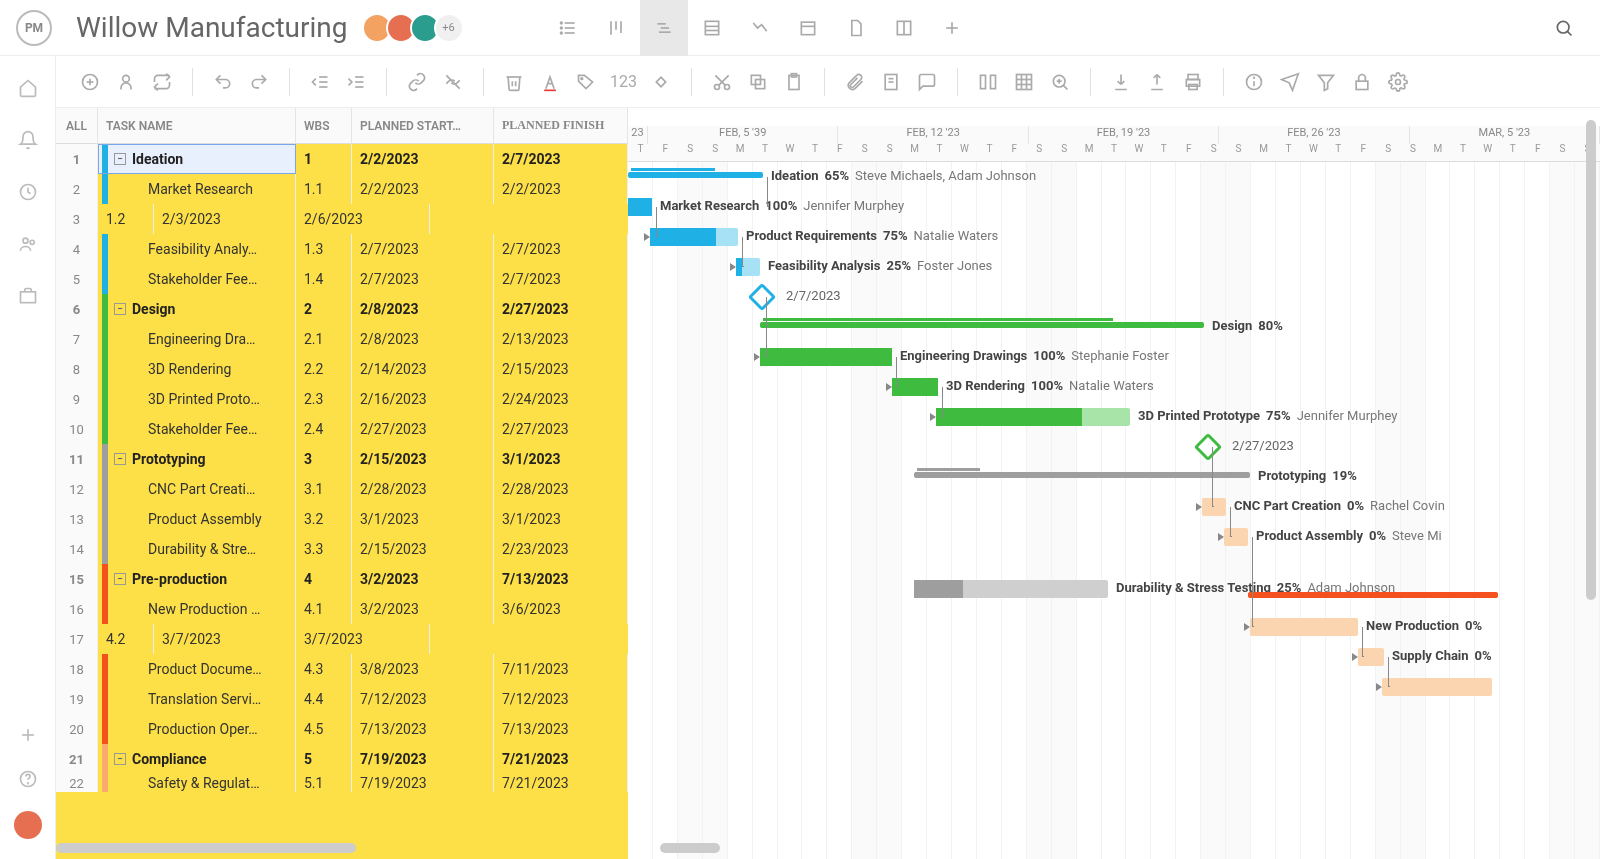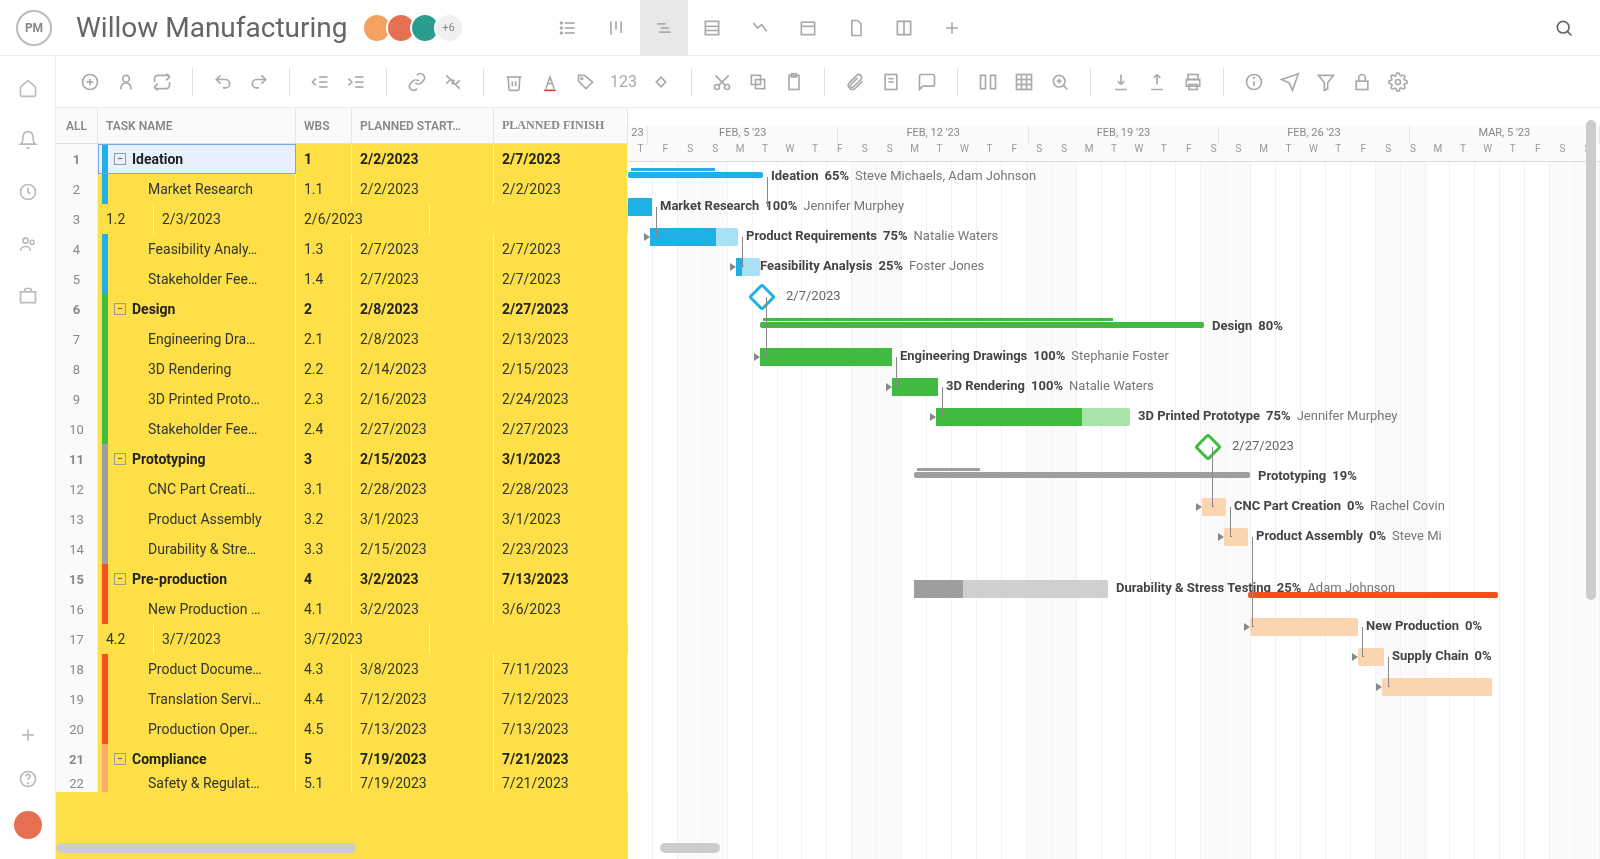--- a/index.html
+++ b/index.html
@@ -667,21 +667,21 @@
           <div class="cell ps">7/19/2023</div>
           <div class="cell pf">7/21/2023</div>
         </div>
       </div>
   </div>
 
   <div class="gantt">
     <div class="gantt-head">
       <div class="gh-top" id="gh-top">
           <div class="wk" style="flex: 0 0 20px;">23</div>
-          <div class="wk">FEB, 5 '23</div>
+          <div class="wk">FEB, 5 '39</div>
           <div class="wk">FEB, 12 '23</div>
           <div class="wk">FEB, 19 '23</div>
           <div class="wk">FEB, 26 '23</div>
           <div class="wk">MAR, 5 '23</div>
         </div>
       <div class="gh-days" id="gh-days">
           <div class="d">T</div>
           <div class="d">F</div>
           <div class="d">S</div>
           <div class="d">S</div>
@@ -794,21 +794,21 @@
             <span class="pct">75%</span>
             <span class="asg">Natalie Waters</span>
           </div>
         </div>
         <div class="link-path" style="left: 28px; top: 45px; width: 2px; height: 30px;"></div>
         <div class="link-arrow" style="left: 16px; top: 71px;"></div>
         <div class="grow" style="top: 90px;">
           <div class="bar" style="left: 108px; width: 24px; background: rgb(166, 225, 245);">
             <div class="prog" style="width: 25%; background: rgb(31, 177, 230);"></div>
           </div>
-          <div class="bar-label" style="left: 124px;">
+          <div class="bar-label" style="left: 132px;">
             <span class="nm">Feasibility Analysis</span>
             <span class="pct">25%</span>
             <span class="asg">Foster Jones</span>
           </div>
         </div>
         <div class="link-path" style="left: 114px; top: 75px; width: 2px; height: 30px;"></div>
         <div class="link-arrow" style="left: 102px; top: 101px;"></div>
         <div class="grow" style="top: 120px;">
           <div class="milestone-d" style="left: 124px; border-color: rgb(31, 177, 230);"></div>
           <div class="ms-label" style="left: 158px;">2/7/2023</div>

